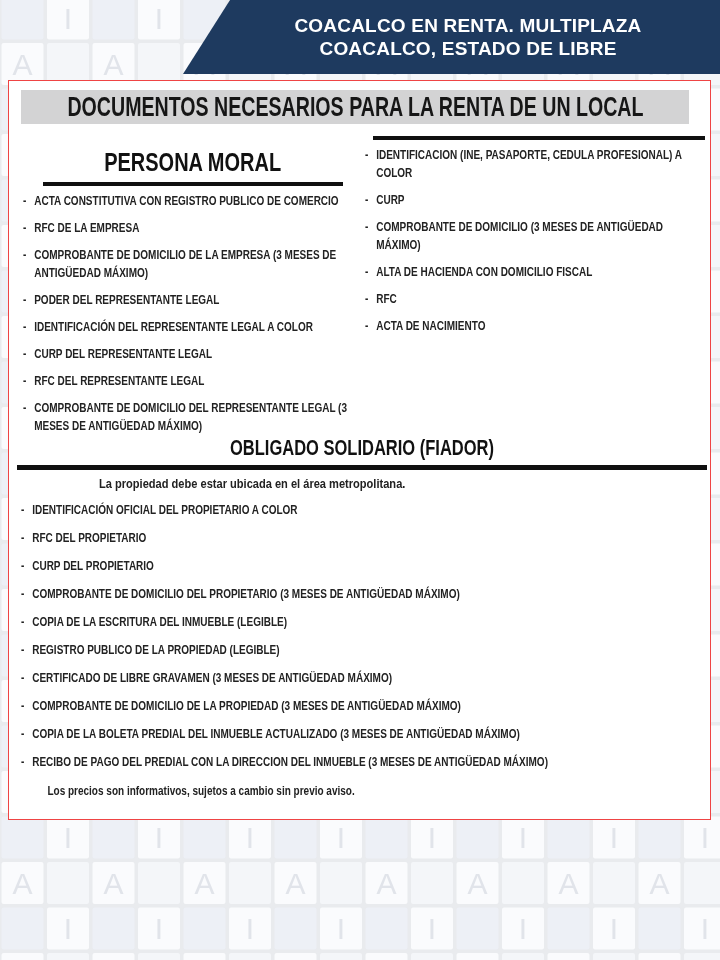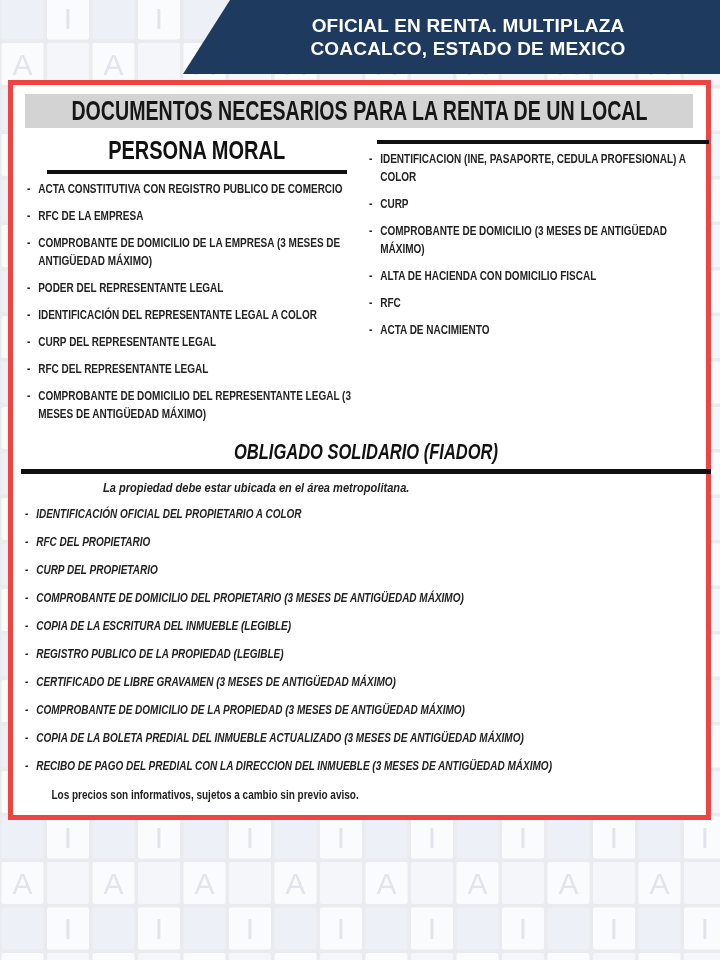--- a/index.html
+++ b/index.html
@@ -10,43 +10,43 @@
   
   .banner{position:absolute;top:0;left:170px;width:550px;height:74px;background:#1e3a5f;
           clip-path:polygon(60px 0,100% 0,100% 100%,13px 100%);
           display:flex;flex-direction:column;justify-content:center;align-items:center;
           padding-left:46px;box-sizing:border-box;}
   .banner-line{color:#ffffff;font-weight:bold;font-size:19px;line-height:23px;letter-spacing:.2px;
                white-space:nowrap;}
 
   
   .panel{position:absolute;left:8px;top:80px;width:703px;height:740px;background:#ffffff;
-         border:5px solid #ef4444;box-sizing:border-box;}
+         border:1px solid #ef4444;box-sizing:border-box;}
 
   .title-bar{position:absolute;left:12px;top:9px;width:668px;height:34px;background:#d3d3d4;
              display:flex;align-items:center;justify-content:center;}
   .title-bar span{font-weight:bold;font-size:28px;color:#161616;display:inline-block;
                   transform:scaleX(.7);white-space:nowrap;}
 
   .col{position:absolute;top:52px;}
-  .col1{left:14px;width:340px;}
+  .col1{left:14px;width:340px;margin-top:16px;}
   .col2{left:356px;width:348px;}
   .col-heading{text-align:center;line-height:26px;}
   .col-heading span{display:inline-block;font-weight:bold;font-size:25px;color:#111;
                     transform:scaleX(.8);white-space:nowrap;}
   .rule{height:4px;background:#101010;margin:3px auto 0;}
   .col1 .rule{width:300px;}
   .col2 .rule{width:332px;}
 
   .list{margin-top:6px;transform:scaleX(.8);transform-origin:0 0;}
   .col .list{width:415px;}
   .item{display:flex;margin-bottom:9px;font-weight:bold;font-size:12.5px;line-height:18px;color:#222;}
   .item .dash{width:14px;flex:none;}
 
-  .obligado{position:absolute;left:12px;top:355px;width:682px;font-style:italic;}
+  .obligado{position:absolute;left:12px;top:355px;width:682px;}
   .obligado-heading{text-align:center;line-height:24px;}
   .obligado-heading span{display:inline-block;font-weight:bold;font-size:22px;color:#111;
                          transform:scaleX(.75);white-space:nowrap;}
   .full-rule{height:5px;background:#101010;margin-top:3px;margin-left:-4px;width:690px;}
   .note{margin:6px 0 0 78px;font-weight:bold;font-size:13.5px;color:#222;
         transform:scaleX(.82);transform-origin:0 0;white-space:nowrap;}
   .obligado .list{width:840px;margin-top:10px;}
   .obligado .item{margin-bottom:10px;}
 
   .footer{position:absolute;left:0;top:700px;width:100%;text-align:left;}
@@ -67,22 +67,22 @@
         <text x="68" y="33" text-anchor="middle" font-family="Liberation Sans, sans-serif" font-size="30" fill="#e1e4ea">I</text>
         <rect x="1.5" y="47" width="42" height="42" rx="2" fill="#fafbfd"></rect>
         <text x="22.5" y="79" text-anchor="middle" font-family="Liberation Sans, sans-serif" font-size="30" fill="#e1e4ea">A</text>
         <rect x="47" y="47" width="42" height="42" rx="2" fill="#f4f6f9"></rect>
       </pattern>
     </defs>
     <rect width="720" height="960" fill="url(#tiles)"></rect>
   </svg>
 
   <div class="banner">
-    <div class="banner-line">OFICIAL EN RENTA. MULTIPLAZA</div>
-    <div class="banner-line">COACALCO, ESTADO DE MEXICO</div>
+    <div class="banner-line">COACALCO EN RENTA. MULTIPLAZA</div>
+    <div class="banner-line">COACALCO, ESTADO DE LIBRE</div>
   </div>
 
   <div class="panel">
 
     <div class="title-bar">
       <span>DOCUMENTOS NECESARIOS PARA LA RENTA DE UN LOCAL</span>
     </div>
 
     <div class="col col1">
       <div class="col-heading">

